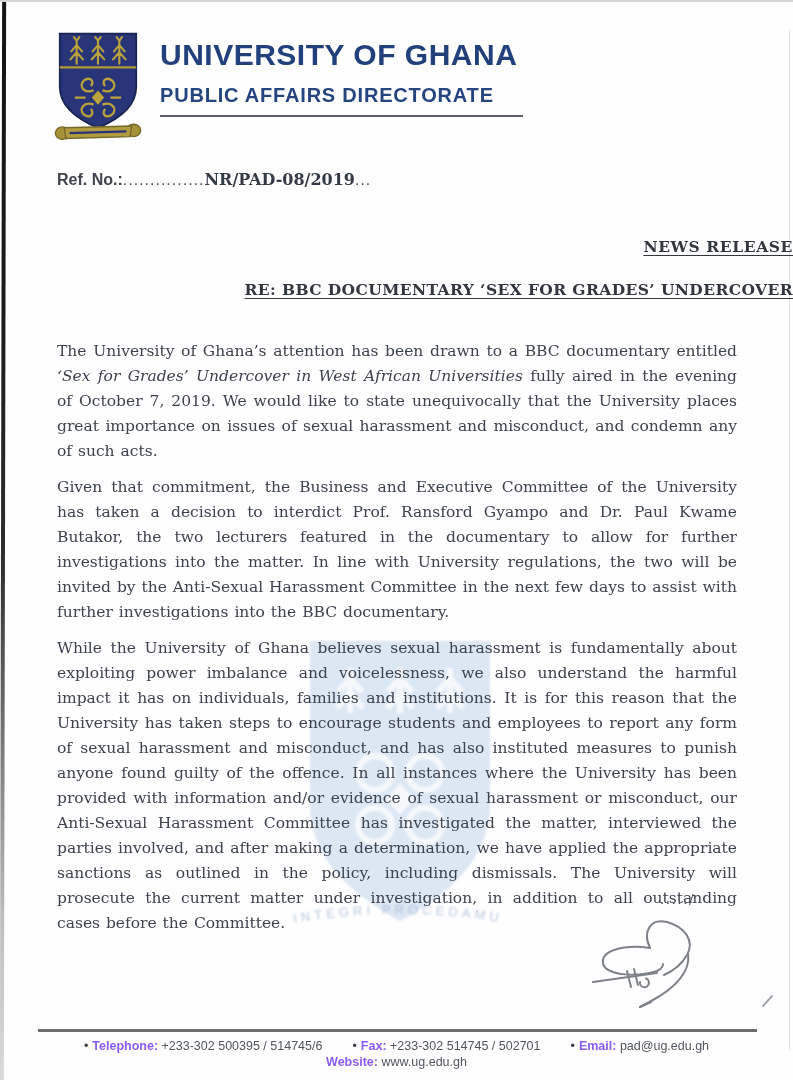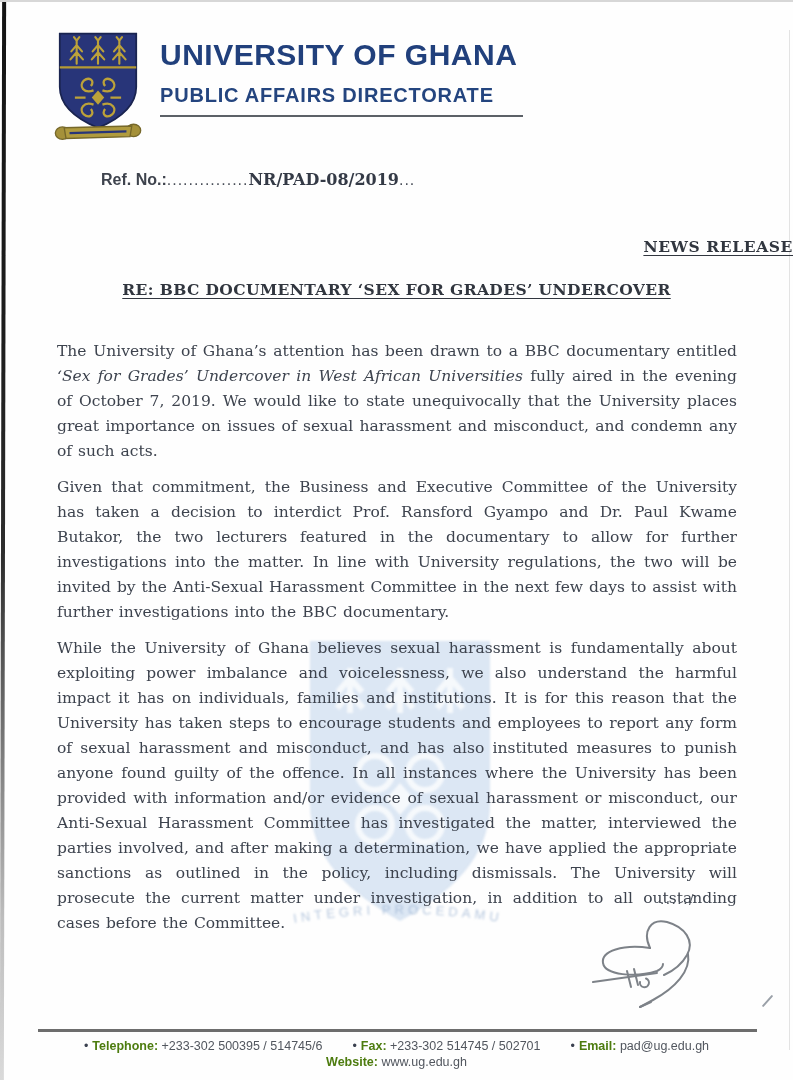--- a/index.html
+++ b/index.html
@@ -15,29 +15,29 @@
   
   .header{position:absolute;left:52px;top:30px;display:flex;gap:16px;z-index:2;}
   .logo{width:92px;height:112px;}
   .header-text{margin-top:8px;font-family:"Liberation Sans",sans-serif;}
   .uni-name{font-size:30px;font-weight:700;color:#21407c;letter-spacing:.5px;}
   .dir-name{font-size:20px;font-weight:700;color:#24457f;letter-spacing:.8px;margin-top:12px;}
   .header-rule{width:363px;height:2px;background:#5c6167;margin-top:8px;}
 
   
   .ref-line{position:absolute;left:57px;top:170px;font-family:"Liberation Sans",sans-serif;
-    font-size:16px;color:#3e434d;font-weight:700;z-index:2;margin-left:44px;}
+    font-size:16px;color:#3e434d;font-weight:700;z-index:2;}
   .ref-dots{font-weight:400;letter-spacing:1px;color:#4a4f59;}
   .ref-num{font-family:"DejaVu Serif",serif;font-weight:700;color:#343a46;}
 
   
   .h-release{position:absolute;left:0;top:237px;width:100%;text-align:right;font-weight:700;
     font-size:15.5px;color:#31363f;letter-spacing:.6px;text-decoration:underline;
     text-underline-offset:3px;z-index:2;}
-  .h-subject{position:absolute;left:0;top:277px;width:100%;text-align:center;font-weight:700;
+  .h-subject{position:absolute;left:0;top:277px;width:100%;text-align:right;font-weight:700;
     font-size:15.5px;line-height:25px;color:#31363f;letter-spacing:.4px;z-index:2;}
   .h-subject span{text-decoration:underline;text-underline-offset:3px;}
 
   
   .body-text{position:absolute;left:57px;top:339px;width:680px;text-align:justify;
     font-size:15.5px;line-height:25px;color:#3d434e;word-spacing:1px;z-index:2;}
   .body-text p{margin:0 0 11px 0;}
 
   
   .watermark{position:absolute;left:280px;top:633px;z-index:0;filter:blur(1px);}
@@ -47,21 +47,21 @@
   .cont-mark{position:absolute;left:660px;top:891px;font-size:13.5px;color:#4b5059;
     letter-spacing:1.5px;z-index:2;}
   .signature{position:absolute;left:583px;top:913px;z-index:2;}
   .stray-stroke{position:absolute;left:760px;top:1000px;width:15px;height:2px;background:#9aa0a8;
     transform:rotate(-48deg);border-radius:2px;z-index:2;}
 
   
   .footer-rule{position:absolute;left:38px;top:1029px;width:719px;height:2.5px;background:#6d6d6d;z-index:2;}
   .footer{position:absolute;left:0;top:1036px;width:100%;text-align:center;
     font-family:"Liberation Sans",sans-serif;font-size:12.5px;color:#51565e;z-index:2;}
-  .footer b{color:#4d7c0f;}
+  .footer b{color:#8b5cf6;}
   .contacts{display:flex;justify-content:center;gap:30px;margin-top:3px;}
   .contact-item{white-space:nowrap;}
   .bullet{color:#3b4150;margin-right:4px;}
   .website-line{margin-top:2px;}
 </style>
 </head>
 <body>
 
 <div class="page">
 

